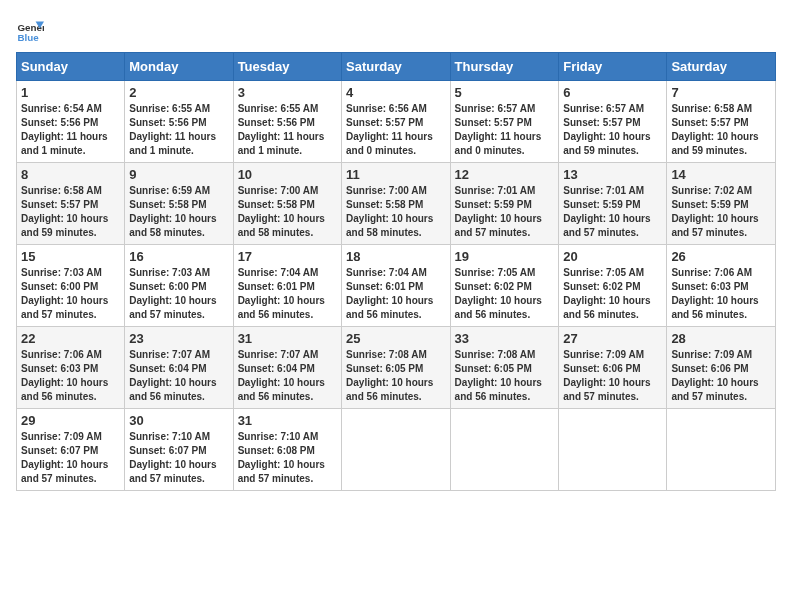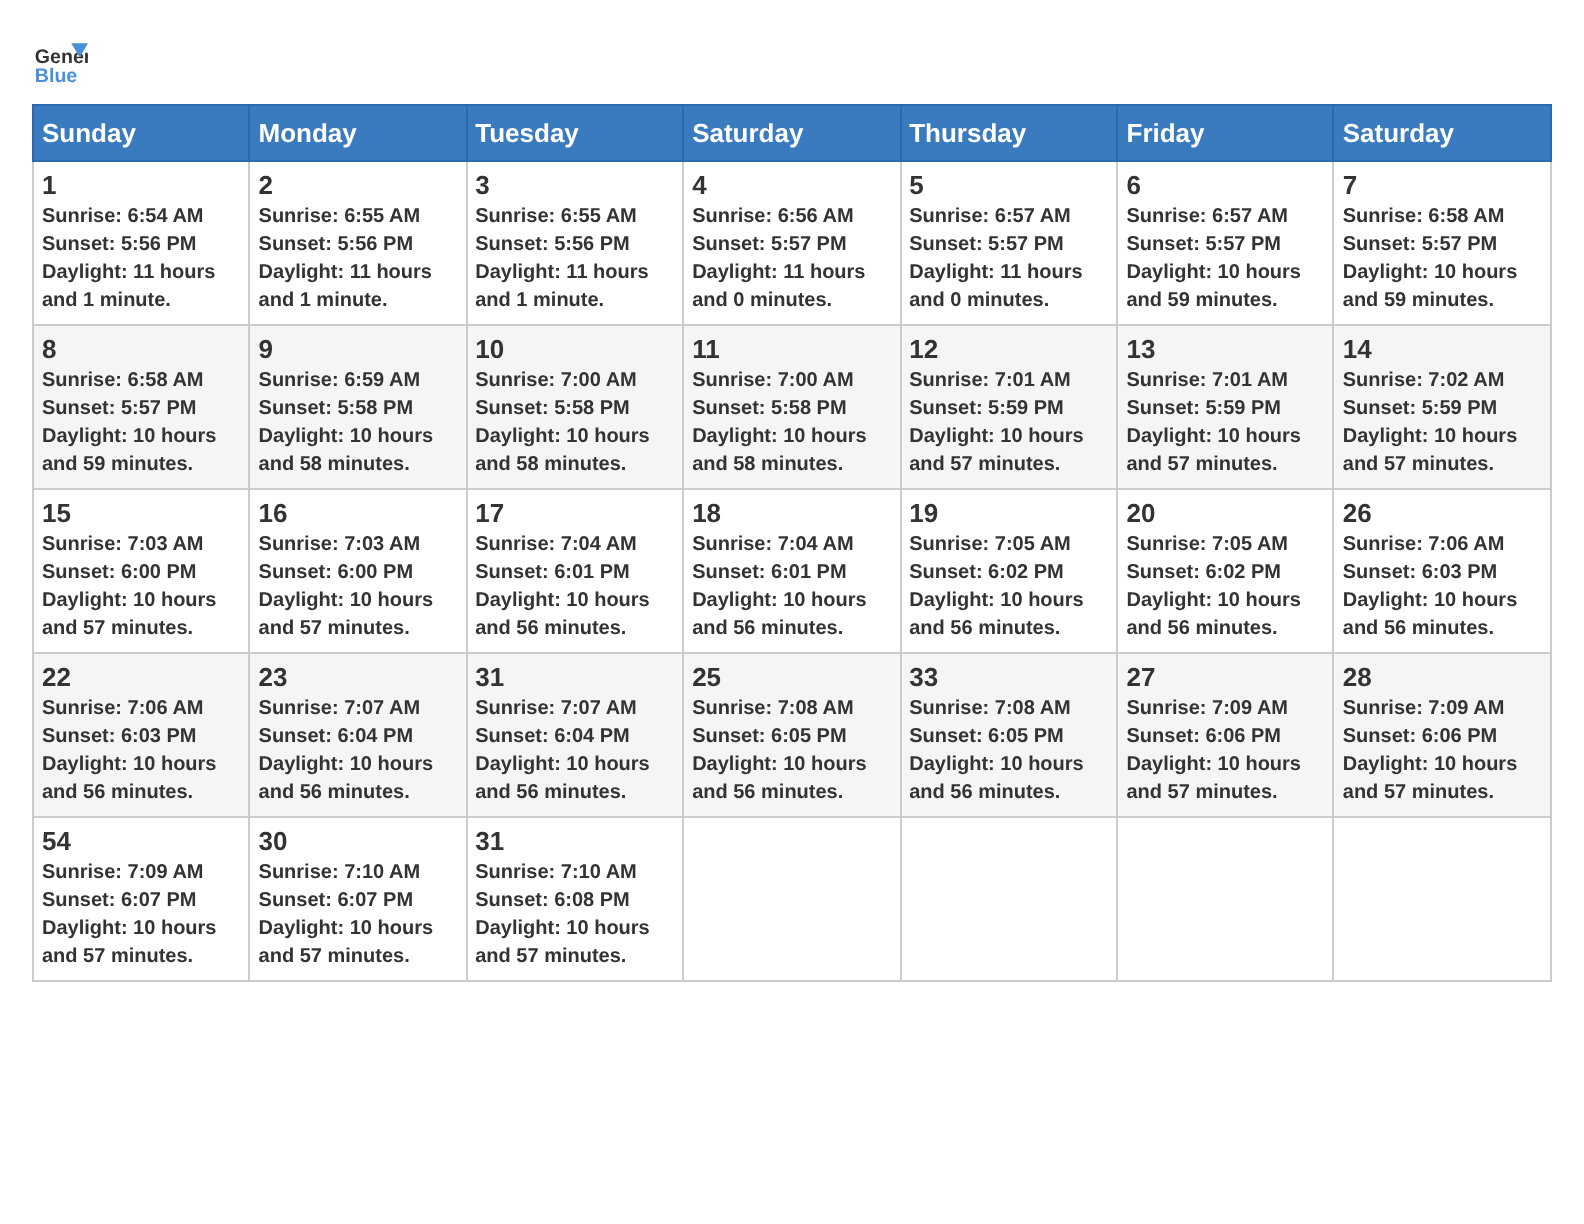--- a/index.html
+++ b/index.html
@@ -336,21 +336,21 @@
           <span class="day-number">28</span>
         <div class="day-info">
           Sunrise: 7:09 AM<br>
           Sunset: 6:06 PM<br>
           Daylight: 10 hours and 57 minutes.
         </div>
         </td>
       </tr>
       <tr>
         <td>
-          <span class="day-number">54</span>
+          <span class="day-number">29</span>
         <div class="day-info">
           Sunrise: 7:09 AM<br>
           Sunset: 6:07 PM<br>
           Daylight: 10 hours and 57 minutes.
         </div>
         </td>
         <td>
           <span class="day-number">30</span>
         <div class="day-info">
           Sunrise: 7:10 AM<br>

